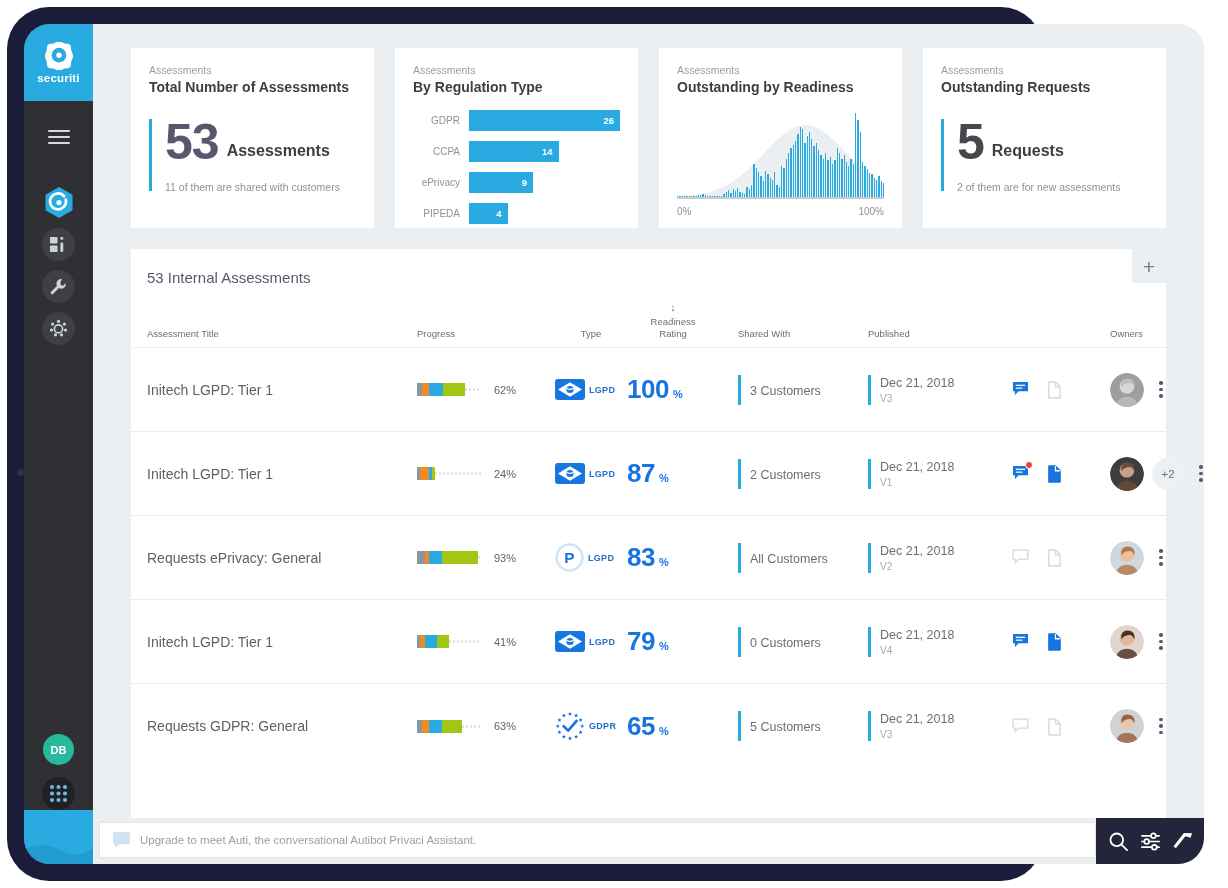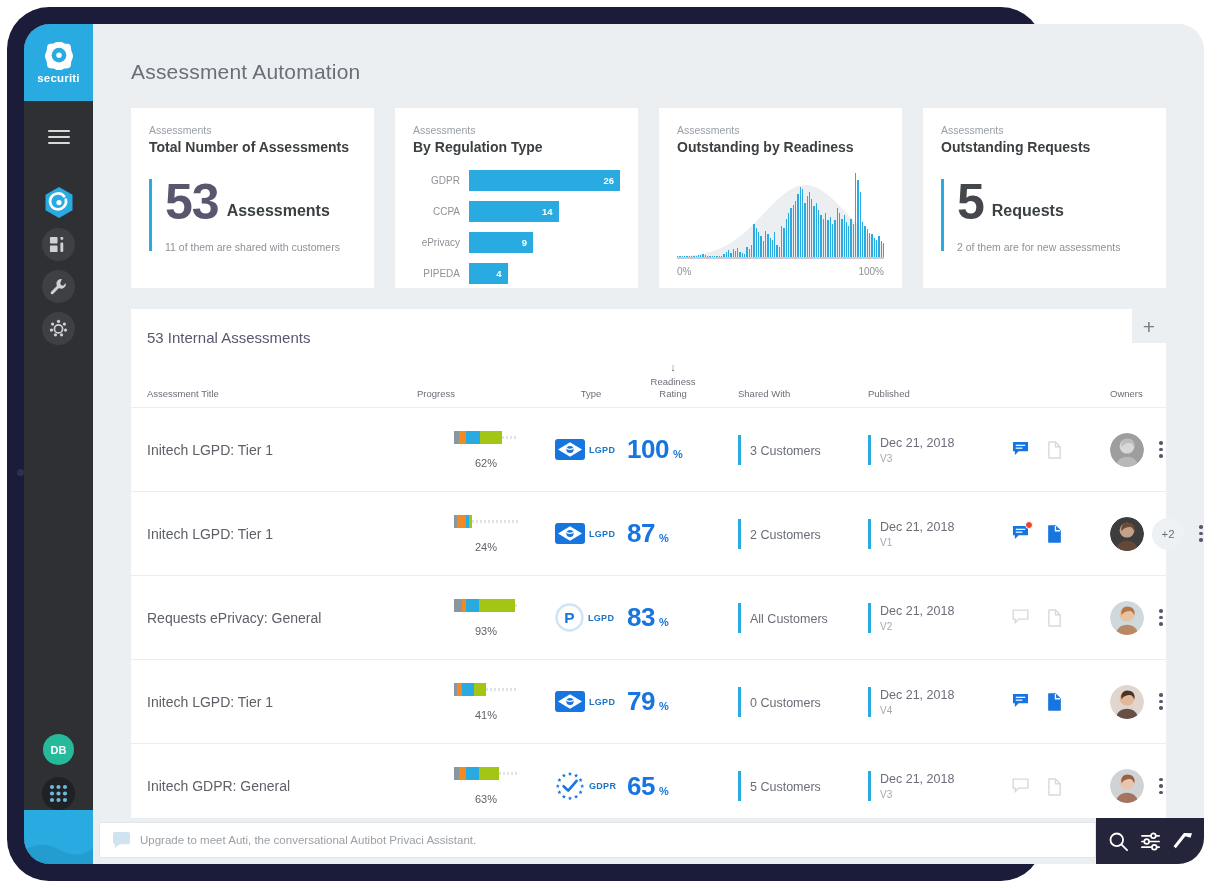--- a/index.html
+++ b/index.html
@@ -206,21 +206,21 @@
   .th.c-rate { text-align: center; }
   .th.c-type { text-align: center; }
   .th.c-owner { text-align: left; padding-left: 6px;}
 
   .rate-head { display: flex; flex-direction: column; align-items: center; gap: 1px; }
   .sort-arrow { font-size: 11px; color: #6b6e78; line-height: 1; margin-bottom: 2px; }
 
   .row-title { font-size: 14px; color: #5d6066; }
 
   
-  .prog-wrap { display: flex; align-items: center; gap: 13px; flex-direction: column; }
+  .prog-wrap { display: flex; align-items: center; gap: 13px; }
   .prog-bar { width: 64px; height: 13px; display: flex; position: relative; }
   .prog-rest {
     position: absolute; right: 0; top: 5px; height: 3px;
     background: repeating-linear-gradient(to right,#dfe3e6 0 2px, transparent 2px 4px);
   }
   .seg { height: 13px; }
   .prog-pct { font-size: 11px; color: #5f6368; }
 
   
   .type-cell { display: flex; flex-direction: row; align-items: center; gap: 4px; }
@@ -376,21 +376,20 @@
 
       <div class="sidebar-wave">
         <svg width="69" height="30" viewBox="0 0 69 30">
           <path d="M0 14 Q18 4 36 14 T69 12 L69 30 L0 30 Z" fill="#1f8fc0" opacity=".55"></path>
         </svg>
       </div>
     </div>
 
     <div class="main">
 
-      <div class="page-title">Assessment Automation</div>
 
       <div class="cards">
 
         <div class="card">
           <div class="card-eyebrow">Assessments</div>
           <div class="card-title">Total Number of Assessments</div>
           <div class="kpi-body">
             <div class="kpi-rule"></div>
             <div class="kpi-row">
               <span class="kpi-number">53</span>
@@ -937,21 +936,21 @@
           <span class="kebab">
                     <i></i>
                     <i></i>
                     <i></i>
                   </span>
         </div>
       </div>
             </div>
             <div class="tr">
       <div class="c-title">
-        <span class="row-title">Initech GDPR: General</span>
+        <span class="row-title">Requests GDPR: General</span>
       </div>
 
       <div class="c-prog">
         <div class="prog-wrap">
           <div class="prog-bar">
             <span class="seg" style="width:5px;background:#8a96a0"></span>
                     <span class="seg" style="width:7px;background:#f08a24"></span>
                     <span class="seg" style="width:13px;background:#29abe2"></span>
                     <span class="seg" style="width:20px;background:#a3c614"></span>
             <span class="prog-rest" style="width:19px"></span>

